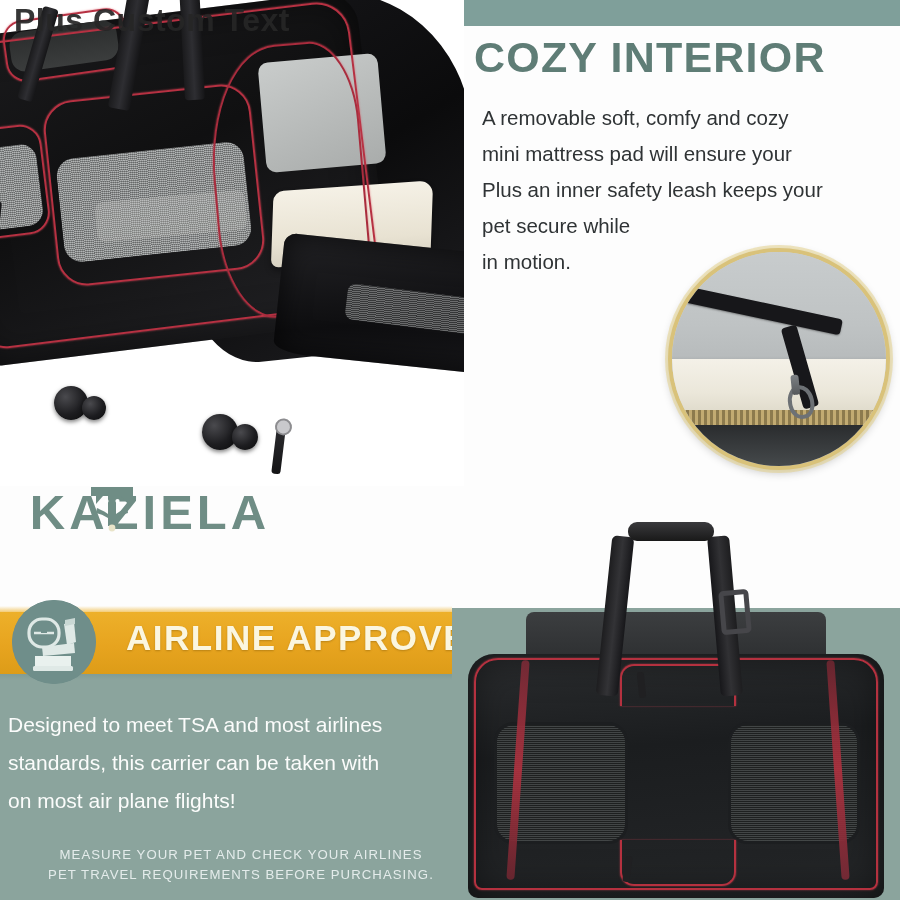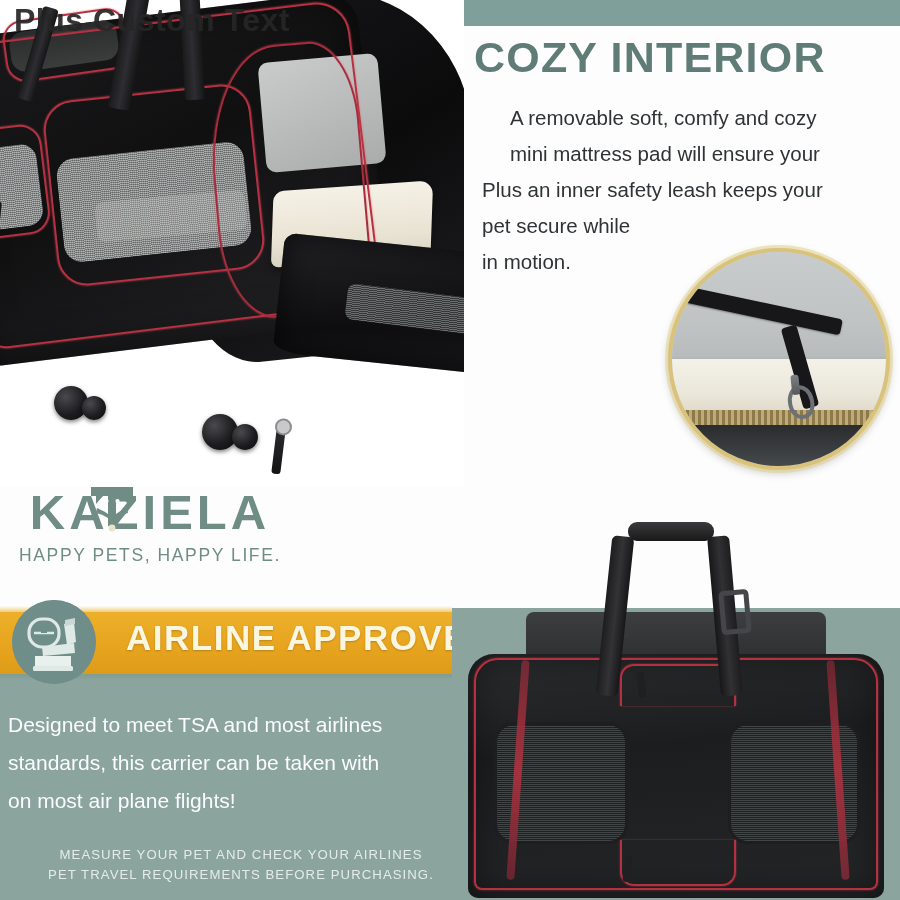--- a/index.html
+++ b/index.html
@@ -62,21 +62,21 @@
     left: 482px; top: 100px; width: 392px;
     color: #2f3335;
     font-size: 20.5px;
     line-height: 36px;
     font-weight: 400;
   }
   .body-copy .ln { display:block; white-space: nowrap; }
   .body-copy .ln.just {
     display: flex; justify-content: space-between;
   }
-  .body-copy .ln.just span { display:inline-block;margin-left:28px; }
+  .body-copy .ln.just span { display:inline-block; }
 
   
   .hero-photo {
     position: absolute;
     left: -14px; top: 0px;
     width: 478px; height: 486px;
     overflow: hidden;
   }
   .hero-bg { position:absolute; inset:0; background:#ffffff; }
 
@@ -470,21 +470,20 @@
 
         <path d="M7 24 Q16 28 18 30 L18 34 Q12 30 6 29 Z" fill="#6f8d85"></path>
         <path d="M37 24 Q28 28 26 30 L26 34 Q32 30 38 29 Z" fill="#6f8d85"></path>
 
         <circle cx="16.5" cy="17" r="2.1" fill="#ffffff"></circle>
         <circle cx="27.5" cy="17" r="2.1" fill="#ffffff"></circle>
 
         <circle cx="22" cy="44" r="3.4" fill="#e9e4c9"></circle>
       </svg>
     </div>
-    <div class="logo-tag">HAPPY PETS, HAPPY LIFE.</div>
   </div>
 
   <div class="band-amber-soft-top"></div>
   <div class="band-amber"></div>
   <div class="band-sage-lower"></div>
 
   <div class="airline-icon">
     <svg viewBox="0 0 84 84" width="84" height="84">
       <circle cx="42" cy="42" r="42" fill="#6f8e8a"></circle>
 

